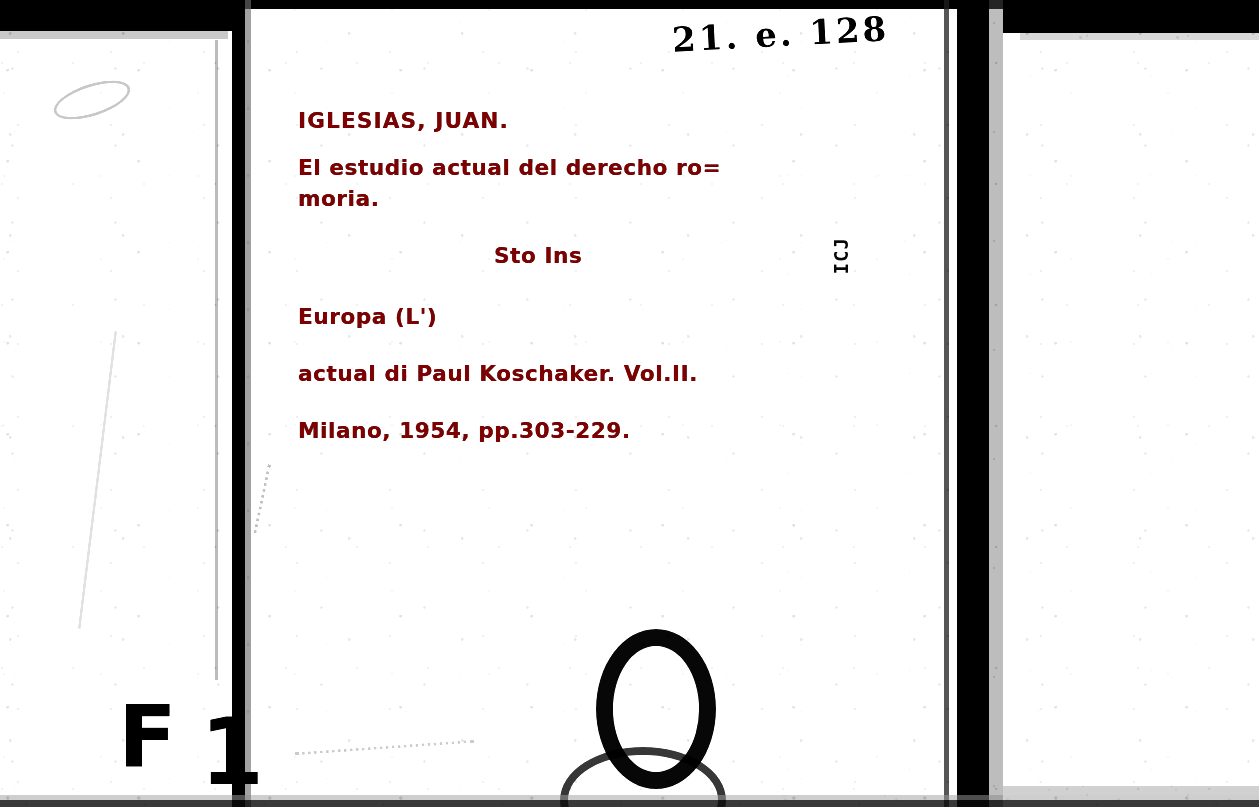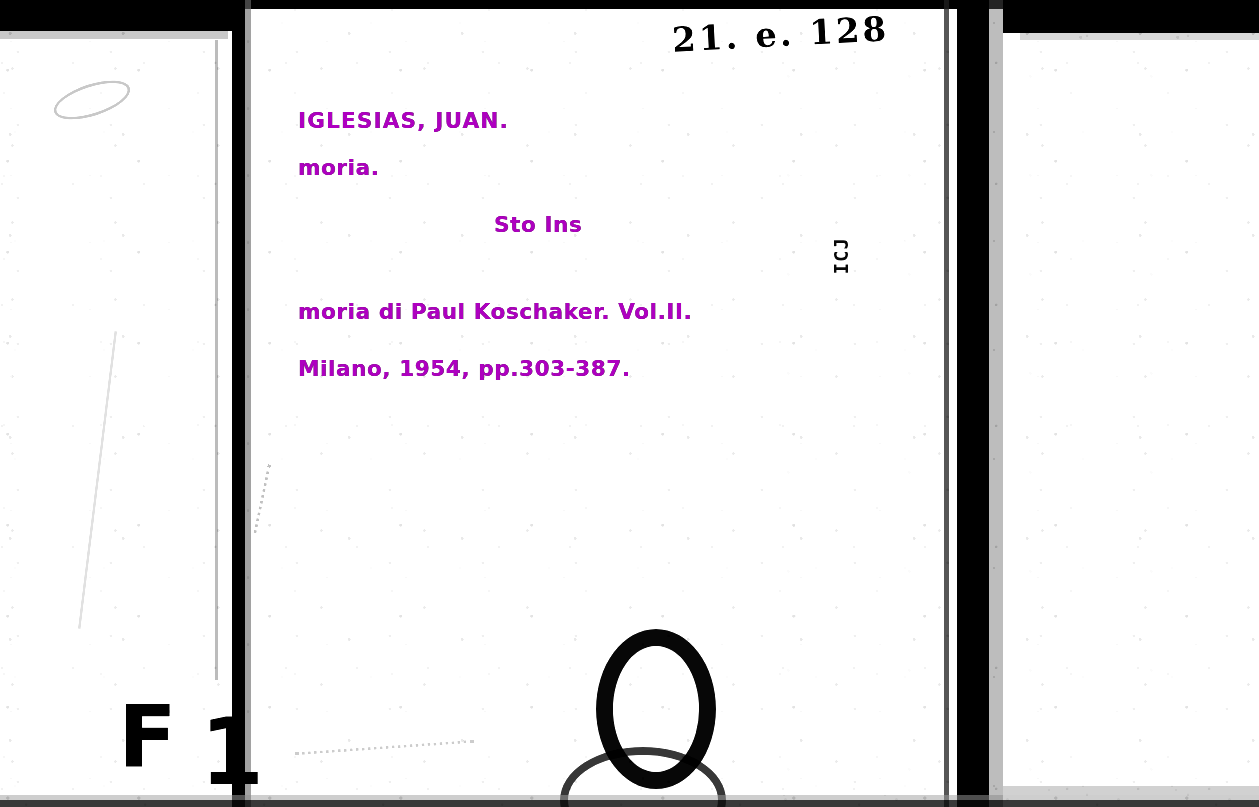--- a/index.html
+++ b/index.html
@@ -178,21 +178,21 @@
     letter-spacing: 1px;
     line-height: 1;
   }
 
   
   .card-text {
     position: absolute;
     top: 108px;
     left: 298px;
     width: 630px;
-    color: #a21caf;
+    color: #7f1d1d;
     font-family: "DejaVu Sans", sans-serif;
     font-weight: 700;
     font-size: 21.5px;
     letter-spacing: .6px;
   }
   .card-text .line {
     margin: 0 0 6px 0;
     white-space: pre;
     text-shadow: 0.4px 0 0 rgba(0,0,0,.55), -0.4px 0 0 rgba(0,0,0,.35);
   }
@@ -302,28 +302,30 @@
   <div class="smudge-c"></div>
   <div class="smudge-d"></div>
 
   <div class="handwritten">21. e. 128</div>
 
   <div class="side-code">ICJ</div>
 
   <div class="card-text">
     <p class="line author">IGLESIAS, JUAN.</p>
     <div class="gap-sm"></div>
+    <p class="line">El estudio actual del derecho ro=</p>
     <p class="line">moria.</p>
     <div class="gap-md"></div>
     <p class="line indent-center">Sto Ins</p>
     <div class="gap-lg"></div>
+    <p class="line">Europa (L')</p>
     <div class="gap-md"></div>
-    <p class="line">moria di Paul Koschaker. Vol.II.</p>
+    <p class="line">actual di Paul Koschaker. Vol.II.</p>
     <div class="gap-md"></div>
-    <p class="line">Milano, 1954, pp.303-387.</p>
+    <p class="line">Milano, 1954, pp.303-229.</p>
   </div>
 
   <div class="stamp-F">F</div>
   <div class="stamp-1">1</div>
   <div class="ghost-O"></div>
   <div class="ghost-arc"></div>
 
   <div class="edge-bottom2"></div>
   <div class="edge-bottom"></div>
 </div>

